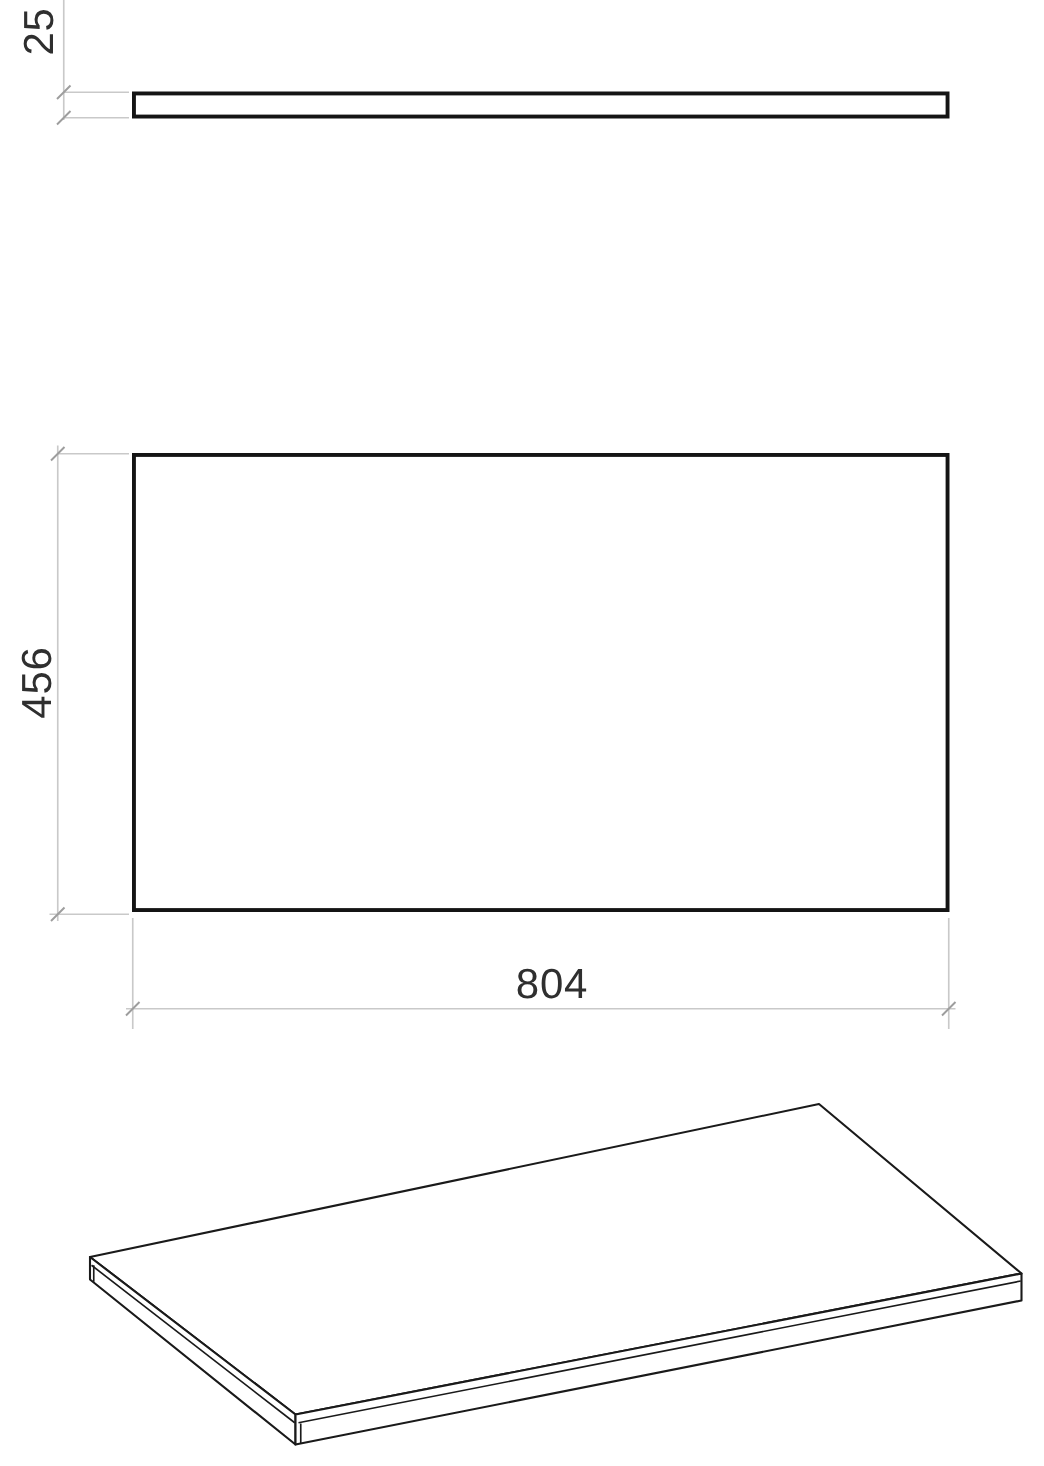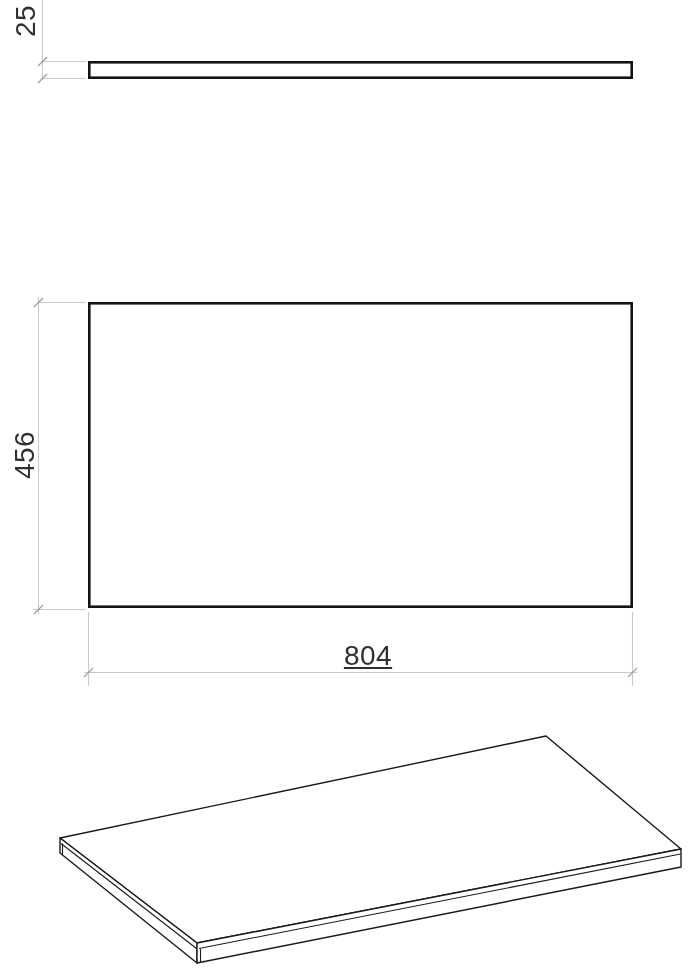--- a/index.html
+++ b/index.html
@@ -82,15 +82,15 @@
         <line x1="200.5" y1="949" x2="200.5" y2="962.5"></line>
         <line x1="62.5" y1="843.5" x2="62.5" y2="854.5"></line>
       </g>
     </g>
   </svg>
 
   <div class="dim-label vertical" style="left:26px; top:21px;">25</div>
 
   <div class="dim-label vertical" style="left:25px; top:455px;">456</div>
 
-  <div class="dim-label" style="left:368px; top:656px;text-decoration:underline;">804</div>
+  <div class="dim-label" style="left:368px; top:656px;">804</div>
 
 </div>
 
 </body></html>

